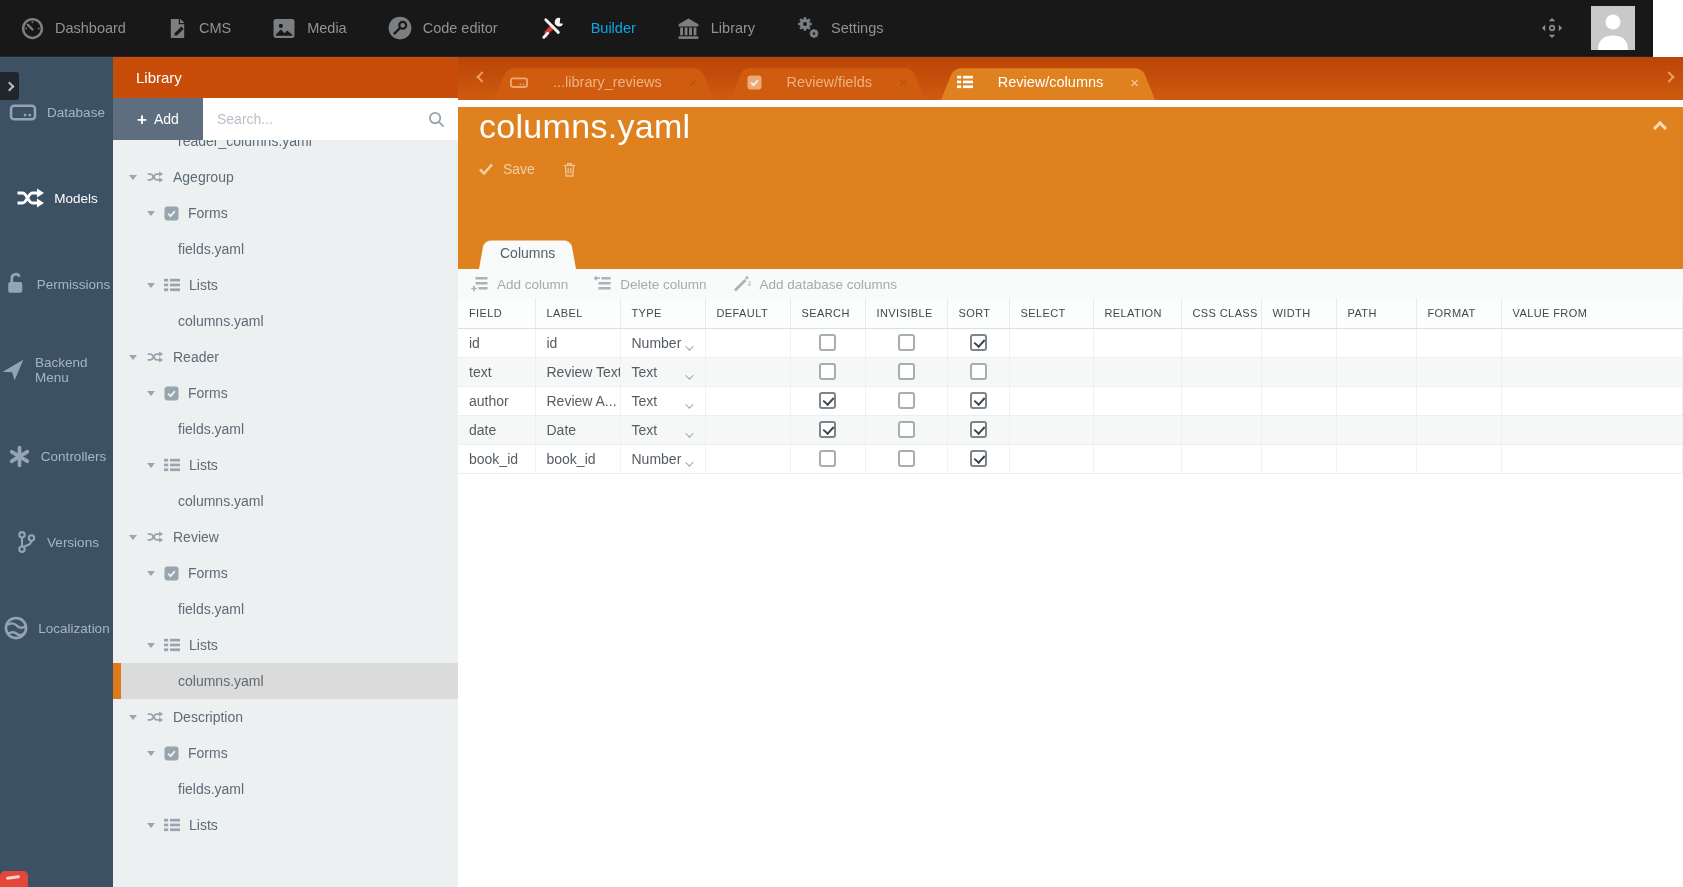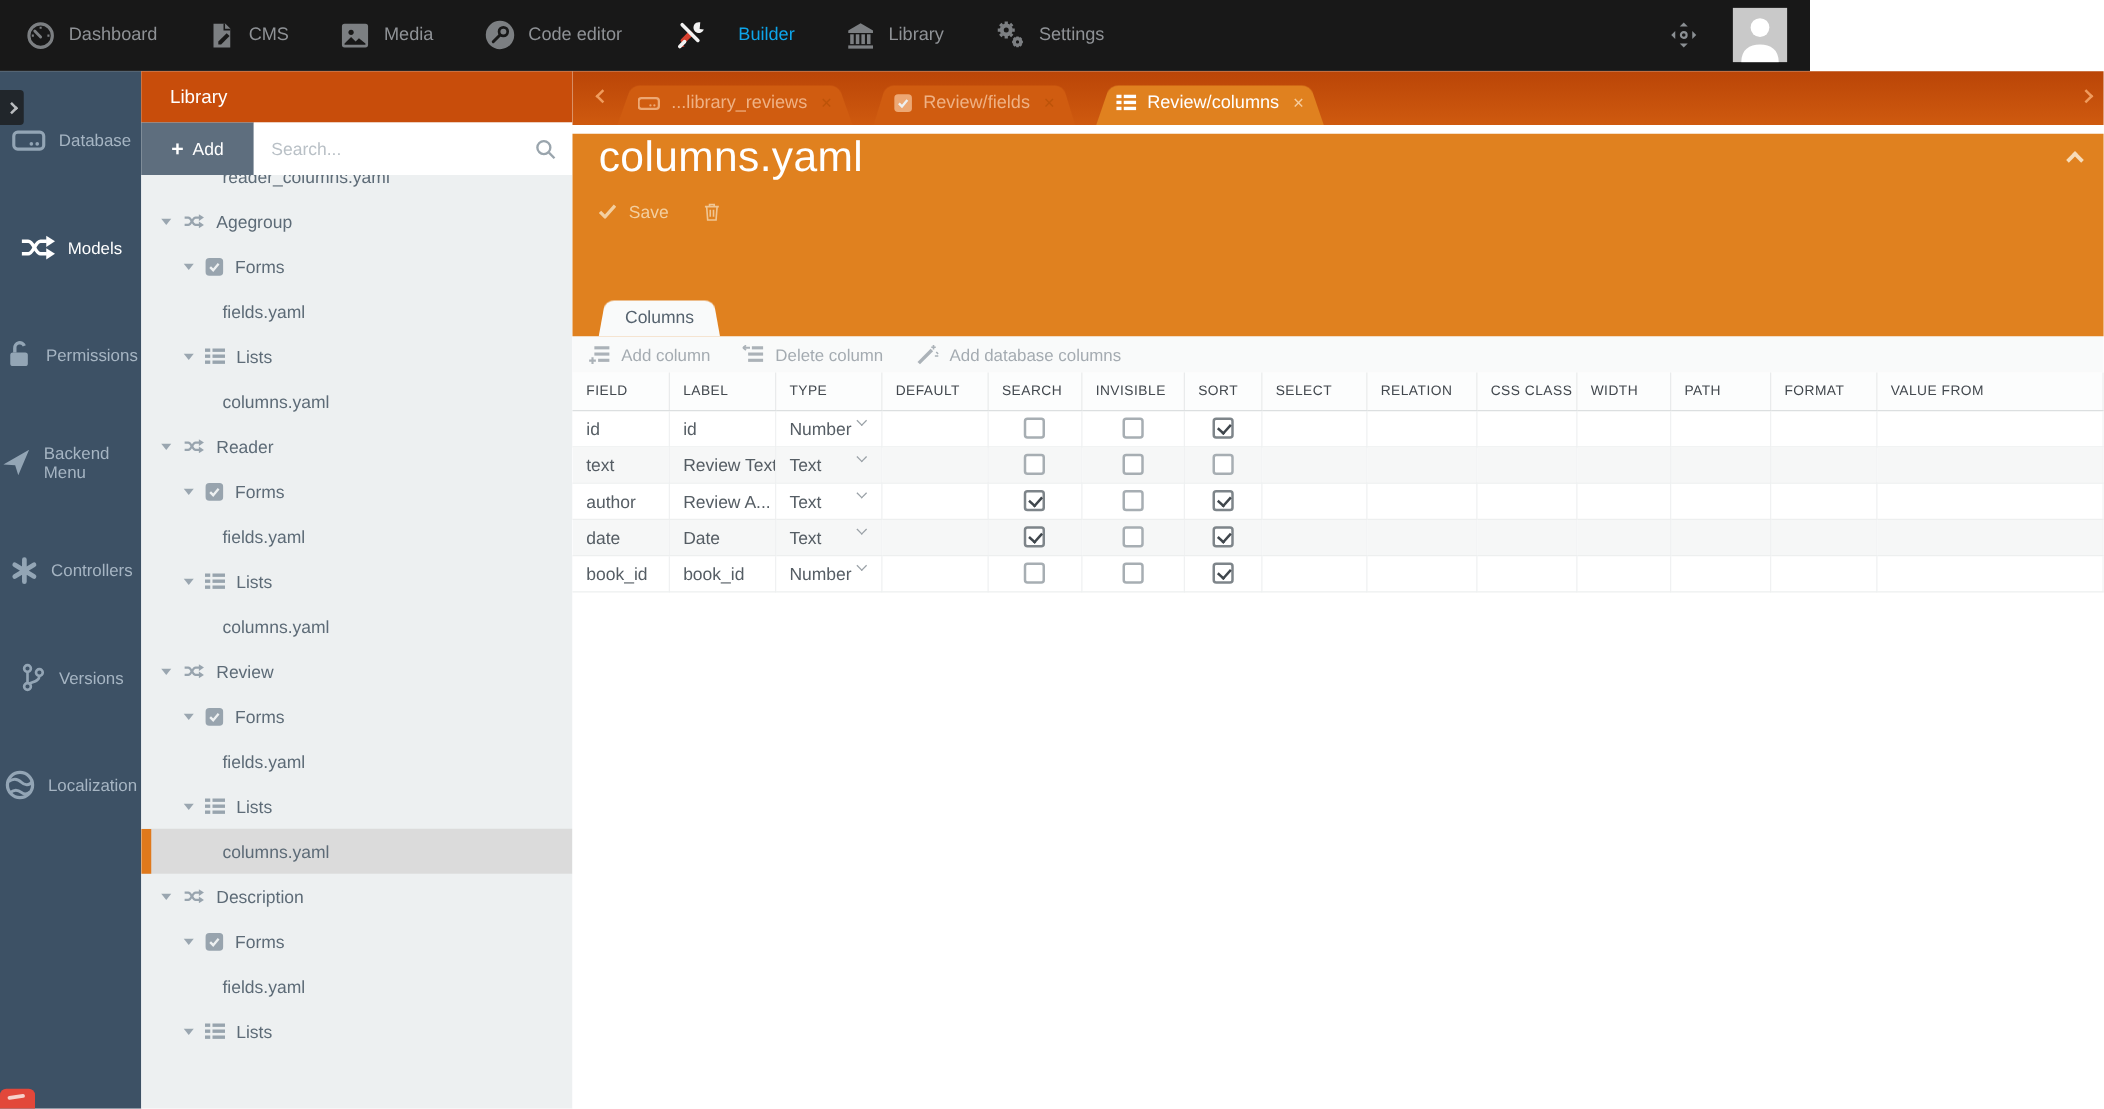--- a/index.html
+++ b/index.html
@@ -1,20 +1,20 @@
 <!DOCTYPE html>
 <html><head>
 <meta charset="utf-8">
 <style>
   * { margin:0; padding:0; box-sizing:border-box; }
   html,body { width:1683px; height:887px; overflow:hidden; }
   body { position:relative; background:#fff; font-family:"Liberation Sans", sans-serif; }
 
   
-  .topnav { position:absolute; left:0; top:0; width:1448px; height:57px; background:#181818; display:flex; align-items:stretch; border-bottom:1px solid #262626; }
+  .topnav { position:absolute; left:0; top:0; width:1653px; height:57px; background:#181818; display:flex; align-items:stretch; border-bottom:1px solid #262626; }
   .nav-items { display:flex; }
   .nav-item { display:flex; align-items:center; gap:10px; padding:0 20px; font-size:14.5px; color:#8f9296; cursor:pointer; }
   .nav-item .ico { color:#7c7f82; display:flex; align-items:center; }
   .nav-item.active { color:#0ea5e9;gap:24px; }
   .nav-item.active .ico { color:#e8e8e8; }
   .nav-right { margin-left:auto; display:flex; align-items:center; gap:28px; padding-right:18px; }
   .move-ico { color:#8b9094; display:flex; }
   .avatar { width:44px; height:44px; overflow:hidden; cursor:pointer; }
 
   
@@ -46,21 +46,21 @@
   .tree-row.selected { background:#dbdbdb; box-shadow:inset 8px 0 0 #e0791c; }
   .caret { width:0; height:0; border-left:4.5px solid transparent; border-right:4.5px solid transparent; border-top:5.5px solid #9aa6b0; margin-right:9px; flex:none; }
   .tree-ico { color:#98a4ae; display:flex; margin-right:9px; flex:none; }
 
   
   .main { position:absolute; left:458px; top:57px; right:0; bottom:0; background:#fff; }
   .tabstrip { height:43px; background:linear-gradient(180deg,#ba4507,#cf5a0f); position:relative; display:flex; align-items:flex-end; padding-left:36px; }
   .strip-chev { position:absolute; top:16px; width:8px; height:8px; border-right:2.5px solid #ef9c5e; border-top:2.5px solid #ef9c5e; cursor:pointer; }
   .strip-chev.left { left:20px; transform:rotate(-135deg); }
   .strip-chev.right { right:10px; transform:rotate(45deg); }
-  .tab { position:relative; height:36px; display:flex; align-items:center; gap:9px; padding:0 16px; margin-right:17px; font-size:14.5px; color:#efb184; cursor:pointer; }
+  .tab { position:relative; height:36px; display:flex; align-items:center; gap:25px; padding:0 16px; margin-right:17px; font-size:14.5px; color:#efb184; cursor:pointer; }
   .tab::before { content:''; position:absolute; inset:0; background:#d05c10; border-radius:8px 8px 0 0; transform:perspective(14px) rotateX(3deg); transform-origin:bottom; z-index:0; }
   .tab > * { position:relative; z-index:1; }
   .tab .tab-ico { display:flex; color:#eda874; }
   .tab .tab-close { font-size:15px; color:#bc5309; line-height:1; margin-left:2px; }
   .tab.active { color:#fff; }
   .tab.active::before { background:#e0811f; }
   .tab.active .tab-ico { color:#fff; }
   .tab.active .tab-close { color:#f6cd9e; }
 
   .orange-panel { height:162px; background:#e0811f; position:relative; padding-left:21px; }
@@ -79,21 +79,21 @@
   .tb-btn .ico { display:flex; color:#abb2b8; }
 
   table.grid { width:100%; border-collapse:collapse; table-layout:fixed; }
   .grid th { height:30px; font-size:11px; font-weight:normal; color:#42484e; letter-spacing:0.4px; text-align:left; padding-left:11px; background:#fcfdfd; border-bottom:1px solid #dcdfe0; border-right:1px solid #e9ebec; white-space:nowrap; overflow:hidden; }
   .grid td { height:29px; font-size:14px; color:#555d64; padding-left:11px; border-bottom:1px solid #edefef; border-right:1px solid #f0f1f2; white-space:nowrap; overflow:hidden; }
   .grid tbody tr:nth-child(even) { background:#f6f7f7; }
   .grid td.cb-cell { padding:0; text-align:center; }
   .cb { display:inline-block; width:17px; height:17px; border:2px solid #a7aeb3; border-radius:3px; background:#fff; position:relative; vertical-align:middle; cursor:pointer; }
   .cb.checked { border-color:#7e858a; }
   .cb.checked::after { content:''; position:absolute; left:4px; top:1px; width:5px; height:8px; border-right:2.4px solid #3f464c; border-bottom:2.4px solid #3f464c; transform:rotate(42deg); }
-  .type-wrap { display:flex; align-items:flex-start; justify-content:space-between; padding-right:14px; cursor:pointer; }
+  .type-wrap { display:flex; align-items:flex-end; justify-content:space-between; padding-right:14px; cursor:pointer; }
   .sel-caret { width:6px; height:6px; border-right:1.7px solid #9aa1a7; border-bottom:1.7px solid #9aa1a7; transform:rotate(45deg) translateY(-2px); }
 
   .corner-badge { position:absolute; left:0; bottom:0; width:28px; height:16px; background:#e2473a; border-radius:5px 5px 0 0; }
   .corner-badge::after { content:''; position:absolute; left:6px; top:5px; width:14px; height:3px; background:#f6d1cb; border-radius:2px; transform:rotate(-8deg); }
 </style>
 </head>
 <body>
 
 <div class="topnav">
   <div class="nav-items" id="nav-items">

